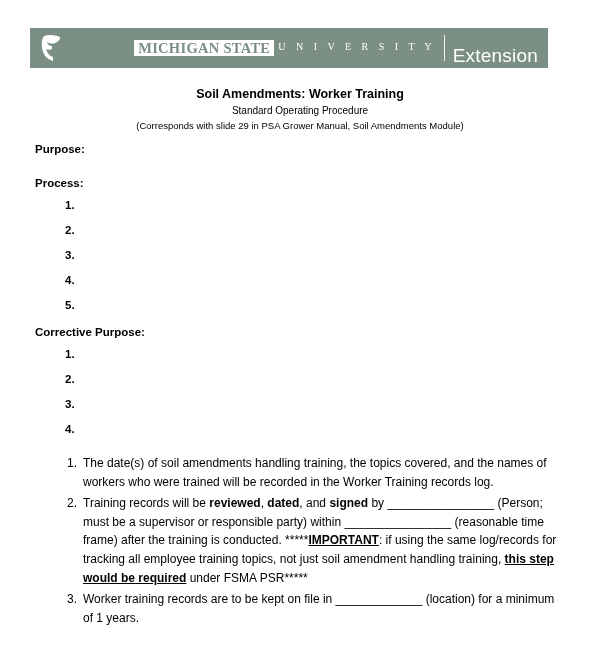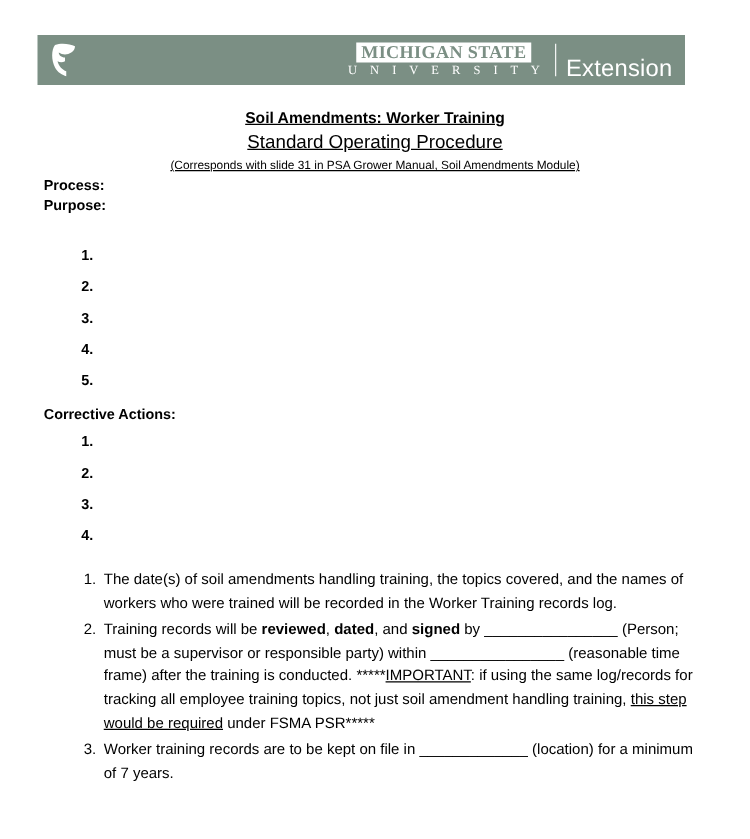--- a/index.html
+++ b/index.html
@@ -42,22 +42,21 @@
     display: block;
   }
   .wordmark {
     display: flex;
     align-items: center;
     gap: 8px;
     padding-right: 4px;
   }
   .msu-block {
     display: flex;
-    flex-direction: column;
-    align-items: center;
+    flex-direction: row;
     line-height: 1;
   }
   .msu-name {
     font-family: "Liberation Serif", serif;
     font-weight: bold;
     font-size: 14.5px;
     letter-spacing: 0.3px;
     color: #ffffff;
     background: #ffffff;
     color: #7b8f84;
@@ -89,29 +88,28 @@
     margin-top: 16px;
   }
 
   
   .title-block {
     position: absolute;
     left: 0;
     top: 86px;
     width: 600px;
     text-align: center;
-    text-decoration: underline;
   }
   .doc-title {
     font-size: 12.5px;
     font-weight: bold;
     line-height: 1.35;
   }
   .doc-subtitle {
-    font-size: 15px;
+    font-size: 10px;
     font-weight: normal;
     line-height: 1.5;
   }
   .doc-note {
     font-size: 9.5px;
     line-height: 1.6;
   }
 
   
   .body-area {
@@ -160,21 +158,21 @@
     padding-left: 16px;
   }
   .doc-list li::before {
     counter-increment: docitem;
     content: counter(docitem) ".";
     position: absolute;
     left: 0;
     top: 0;
   }
   b.bold { font-weight: bold; margin-top: 44px; }
-  .bu { font-weight: normal; text-decoration: underline; }
+  .bu { font-weight: bold; text-decoration: underline; }
 </style>
 </head>
 <body>
 
 <div class="page">
 
   <div class="banner">
     <span>
       <svg class="spartan-logo" viewBox="0 0 30 32" xmlns="http://www.w3.org/2000/svg">
         <path d="M6 4 C3 8 3 16 6 22 C8 26 12 28 15 29 L15 25 C12 24 9 21 8 17 C10 18 12 18 14 17 L14 14 C11 14 9 12 9 10 C12 12 16 12 19 10 C21 9 22 7 22 5 C18 3 11 2 6 4 Z" fill="#ffffff"></path>
@@ -186,50 +184,50 @@
         <span class="msu-sub">U N I V E R S I T Y</span>
       </span>
       <span class="wm-divider"></span>
       <span class="ext-name">Extension</span>
     </span>
   </div>
 
   <div class="title-block">
     <div class="doc-title">Soil Amendments: Worker Training</div>
     <div class="doc-subtitle">Standard Operating Procedure</div>
-    <div class="doc-note">(Corresponds with slide 31 in PSA Grower Manual, Soil Amendments Module)</div>
+    <div class="doc-note">(Corresponds with slide 29 in PSA Grower Manual, Soil Amendments Module)</div>
   </div>
 
   <div class="body-area">
 
+    <div class="section-head gap-after">Purpose:</div>
+
     <div class="section-head">Process:</div>
-
-    <div class="section-head gap-after">Purpose:</div>
     <ol class="numbered">
       <li>1.</li>
       <li>2.</li>
       <li>3.</li>
       <li>4.</li>
       <li>5.</li>
     </ol>
 
     <div class="blank-space"></div>
 
-    <div class="section-head">Corrective Actions:</div>
+    <div class="section-head">Corrective Purpose:</div>
     <ol class="numbered">
       <li>1.</li>
       <li>2.</li>
       <li>3.</li>
       <li>4.</li>
     </ol>
 
     <div class="blank-space"></div>
 
     <ol class="doc-list">
       <li>The date(s) of soil amendments handling training, the topics covered, and the names of workers who were trained will be recorded in the Worker Training records log.</li>
       <li>
         <span>Training records will be </span><b class="bold">reviewed</b><span>, </span><b class="bold">dated</b><span>, and </span><b class="bold">signed</b><span> by ________________ (Person; must be a supervisor or responsible party) within ________________ (reasonable time frame) after the training is conducted. *****</span><span class="bu">IMPORTANT</span><span>: if using the same log/records for tracking all employee training topics, not just soil amendment handling training, </span><span class="bu">this step would be required</span><span> under FSMA PSR*****</span>
       </li>
-      <li>Worker training records are to be kept on file in _____________ (location) for a minimum of 7 years.</li>
+      <li>Worker training records are to be kept on file in _____________ (location) for a minimum of 1 years.</li>
     </ol>
 
   </div>
 </div>
 
 </body></html>

